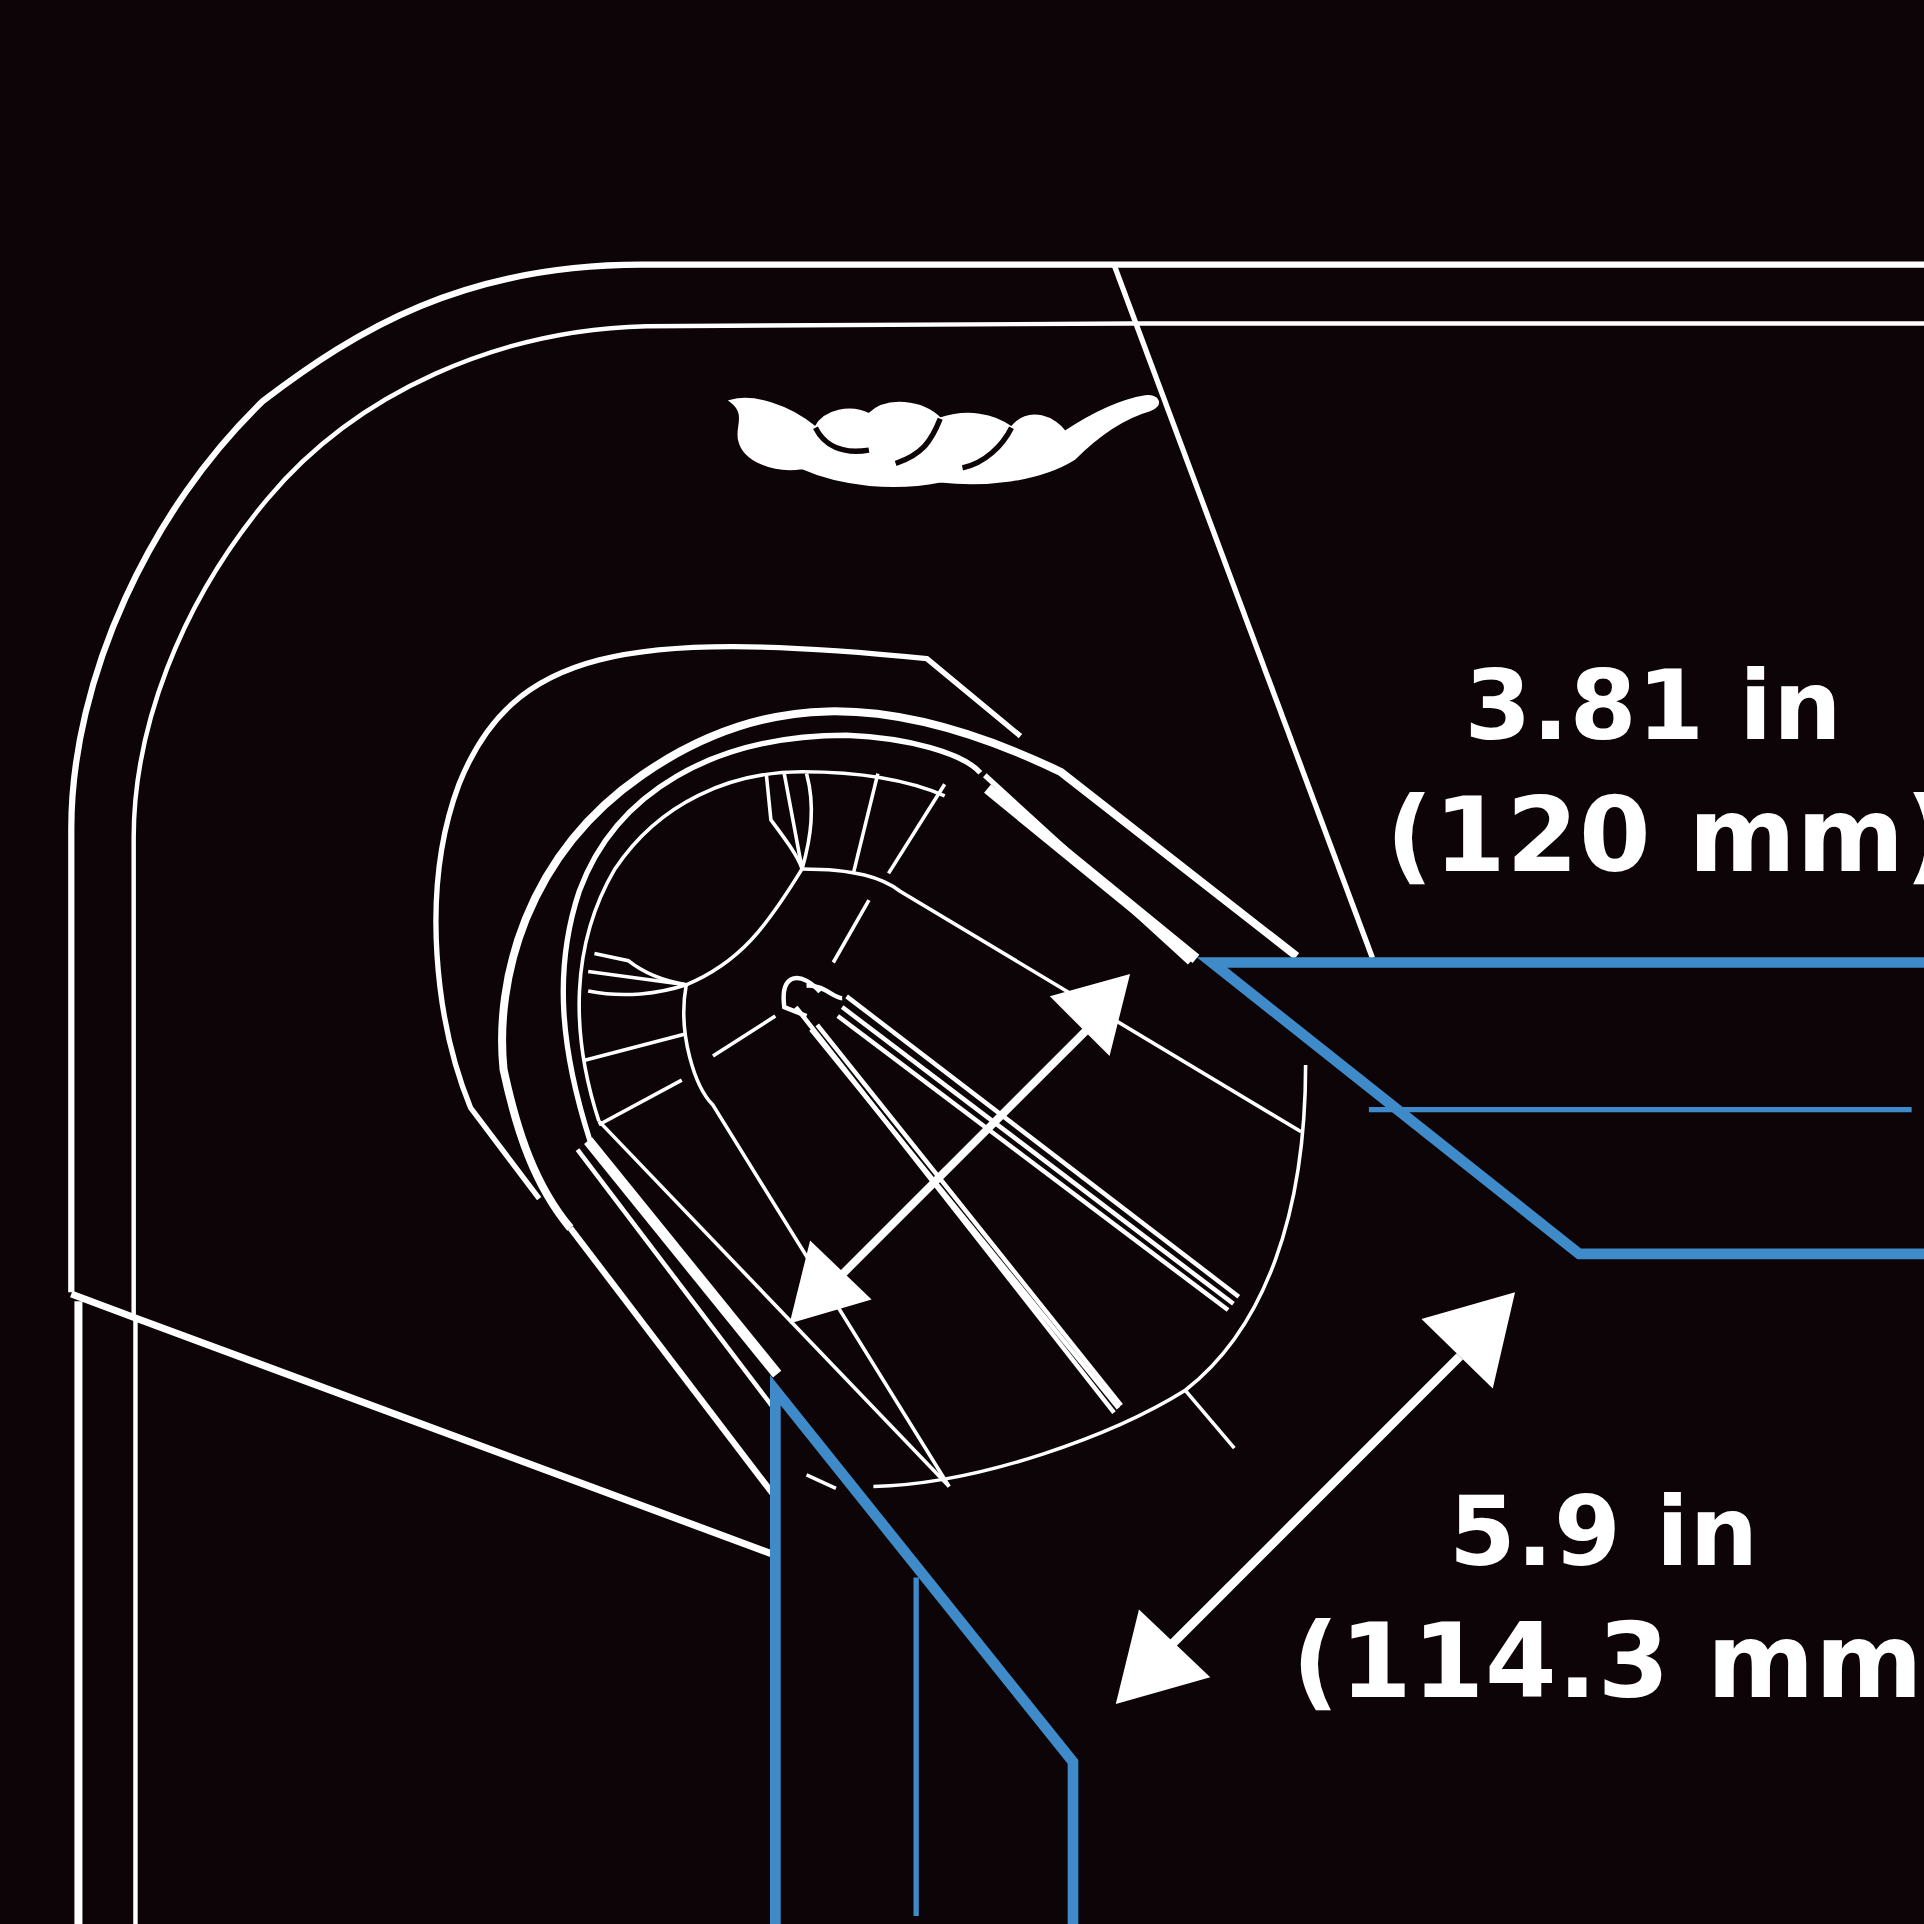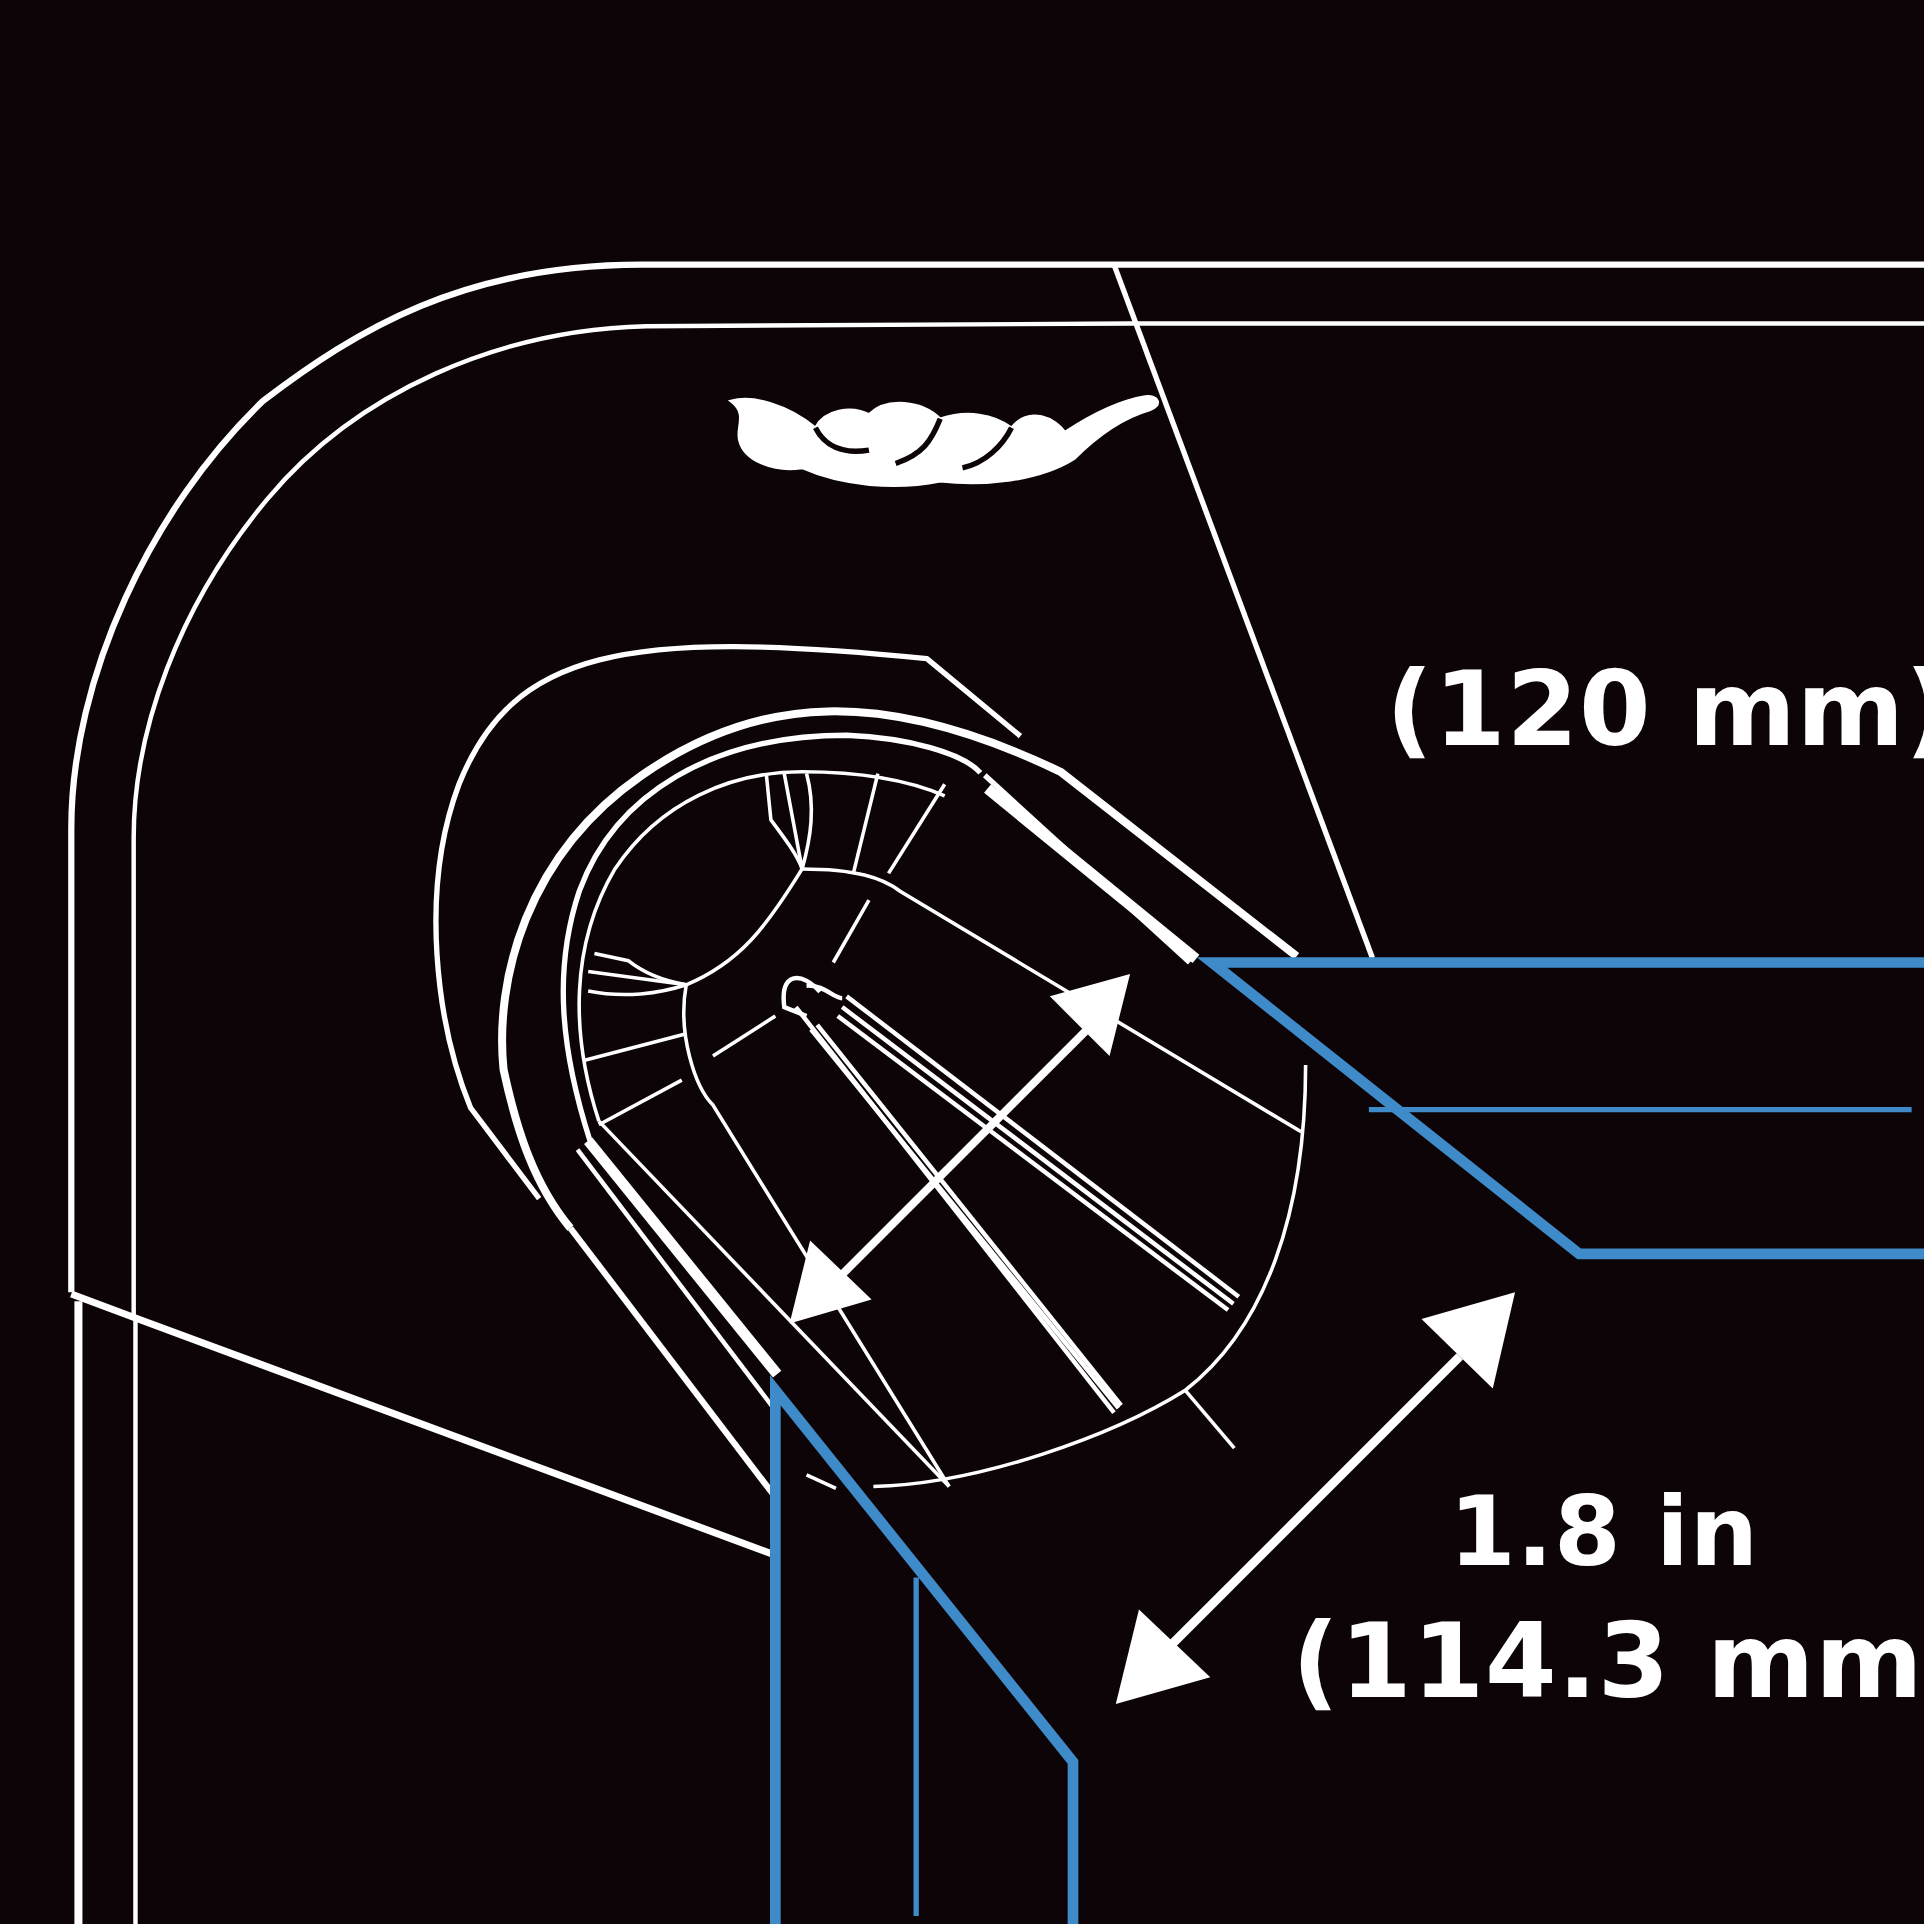--- a/index.html
+++ b/index.html
@@ -98,22 +98,23 @@
       <path d="M 1028 1770 L 1028 2150" stroke-width="6"></path>
     </g>
 
     <g transform="translate(805,425)">
       <path d="M 15 25 C 40 18 80 30 110 55 C 120 35 150 30 170 40 C 190 20 230 25 250 45 C 280 35 310 40 330 55 C 350 30 380 45 390 60 C 420 40 450 25 480 20 C 495 18 500 30 485 35 C 450 45 420 70 400 90 C 360 115 300 120 250 115 C 200 125 140 120 95 100 C 60 105 30 90 25 70 C 20 55 35 40 15 25 Z" fill="#ffffff" stroke="#ffffff" stroke-width="3"></path>
       <path d="M 110 55 C 120 75 140 85 170 80 M 250 45 C 240 70 230 85 200 95 M 330 55 C 320 75 300 95 275 100" fill="none" stroke="#0d0407" stroke-width="6"></path>
     </g>
   </svg>
 
   <div id="dim-top" class="label">
+    <span class="line l1">3.81 in</span>
     <span class="line l2">(120 mm)</span>
   </div>
 
   <div id="dim-bot" class="label">
-    <span class="line l1">1.8 in</span>
+    <span class="line l1">5.9 in</span>
     <span class="line l2">(114.3 mm)</span>
   </div>
 
 </div>
 
 
 </body></html>

